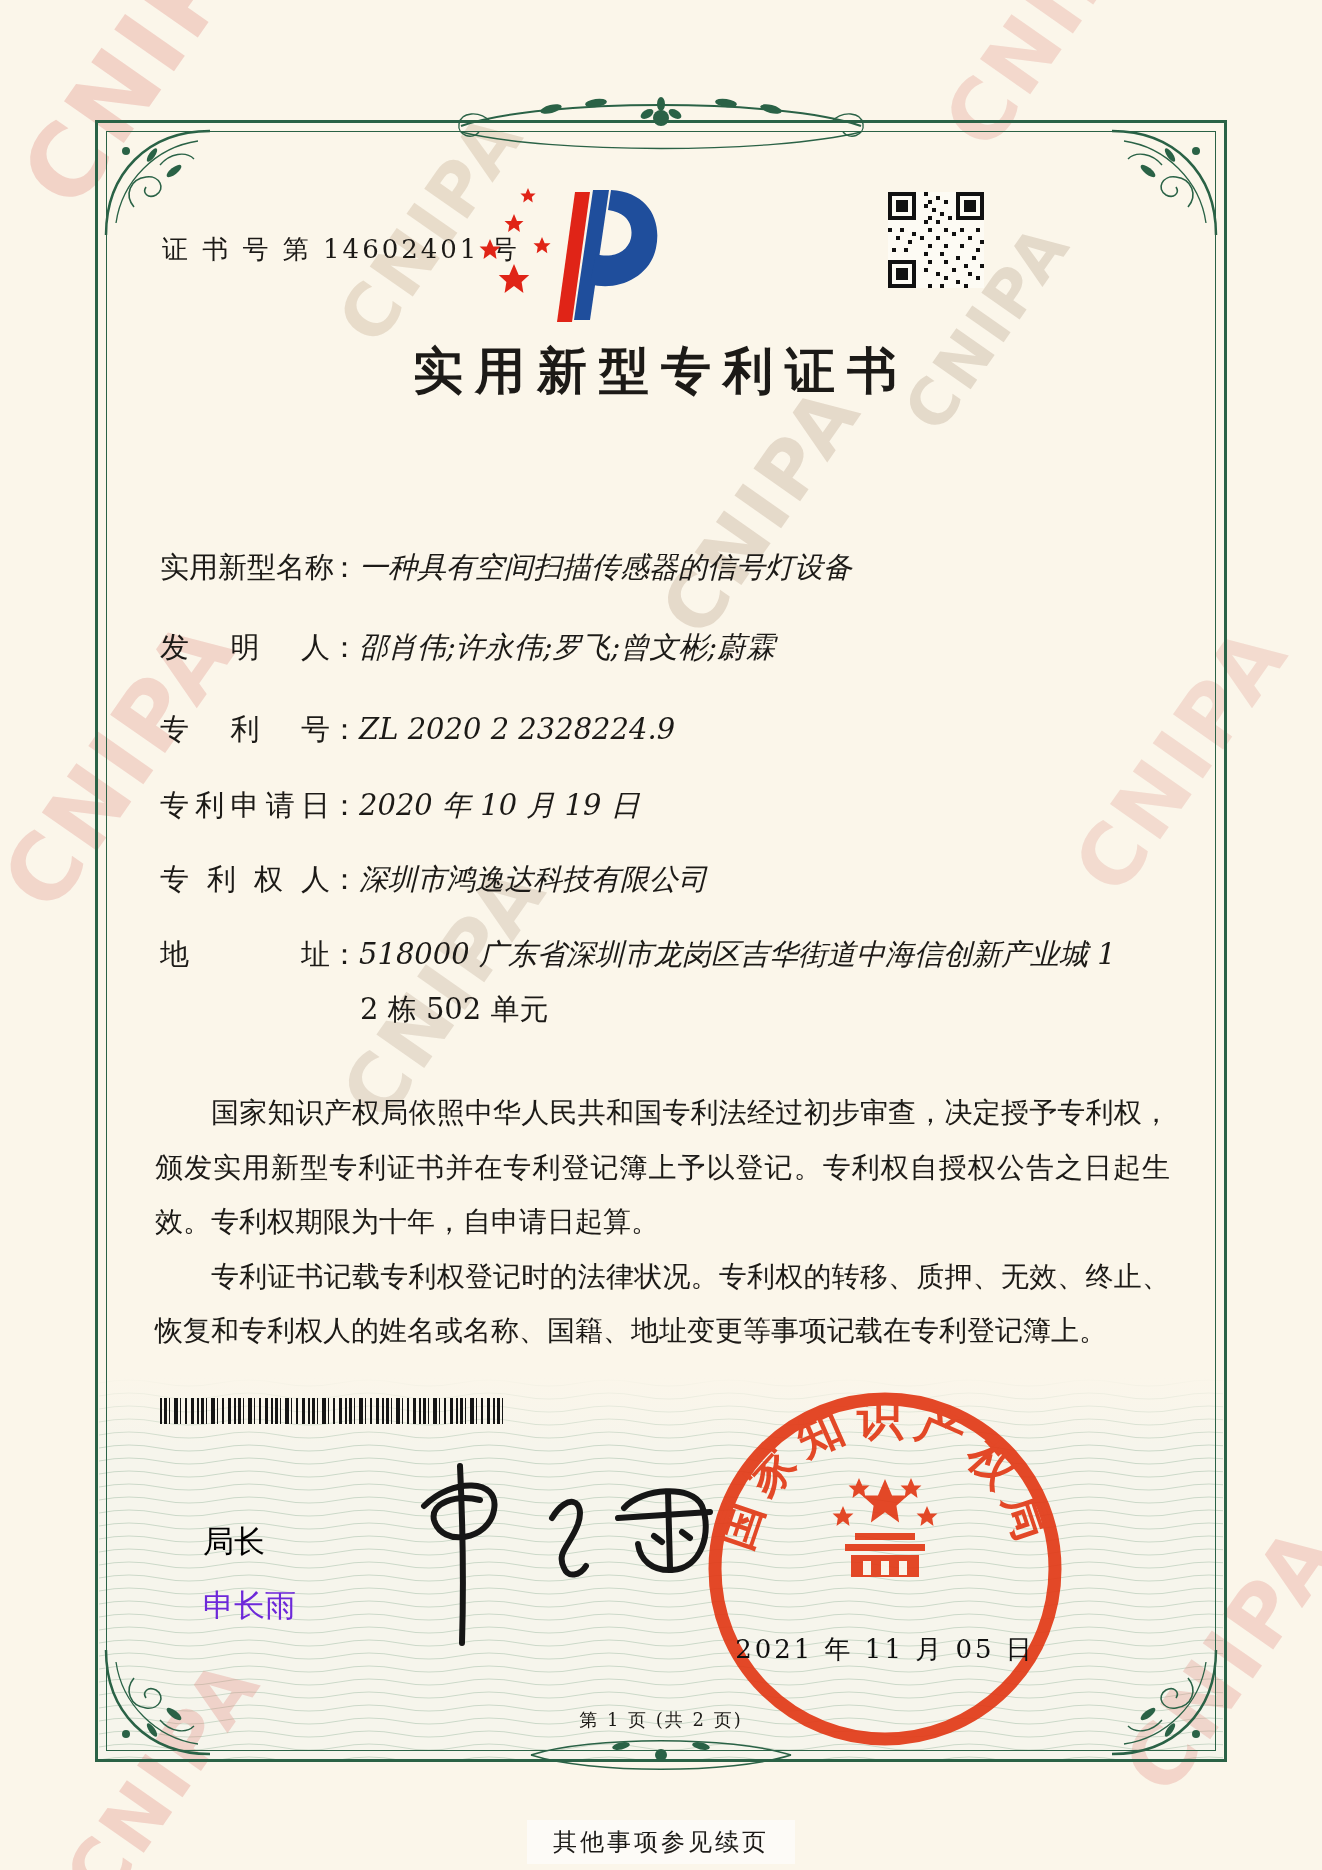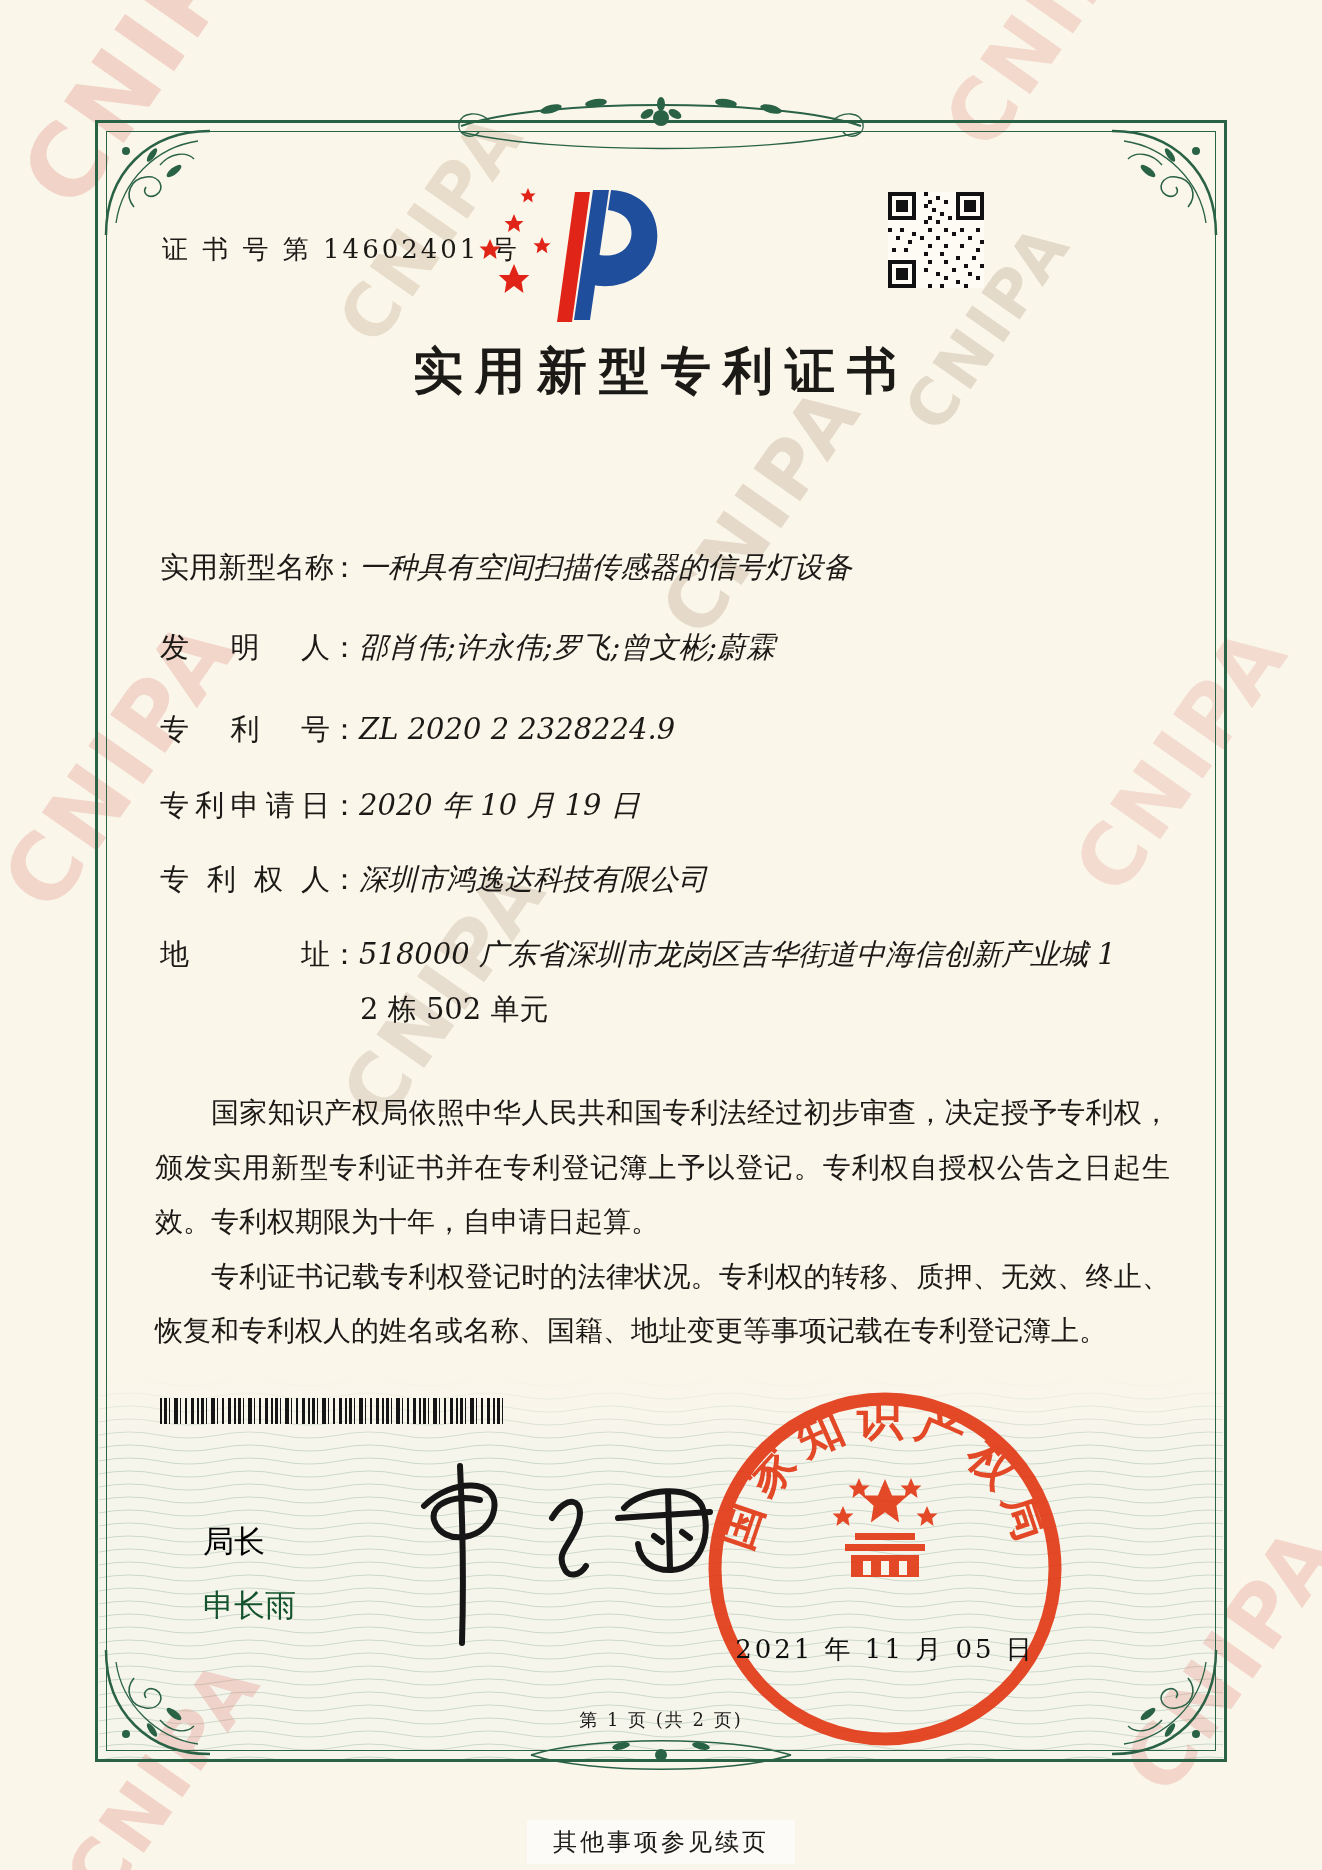--- a/index.html
+++ b/index.html
@@ -66,21 +66,21 @@
     background:linear-gradient(180deg,var(--cream) 0%,rgba(251,246,234,0) 100%);}
   .barcode{position:absolute;left:160px;top:1398px;width:346px;height:26px;z-index:5;
     background-image:repeating-linear-gradient(90deg,
       #151515 0 2px,transparent 2px 4px,#151515 4px 7px,transparent 7px 9px,
       #151515 9px 10px,transparent 10px 14px,#151515 14px 18px,transparent 18px 20px,
       #151515 20px 21px,transparent 21px 25px,#151515 25px 27px,transparent 27px 31px,
       #151515 31px 34px,transparent 34px 37px);}
   .signer-title{position:absolute;left:203px;top:1521px;z-index:5;
     font-family:"DejaVu Sans","Liberation Sans",sans-serif;font-size:31px;color:#000000;}
   .signer-name{position:absolute;left:203px;top:1585px;z-index:5;
-    font-family:"DejaVu Sans","Liberation Sans",sans-serif;font-size:31px;color:#14532d;}
+    font-family:"DejaVu Sans","Liberation Sans",sans-serif;font-size:31px;color:#6d28d9;}
   .signature{position:absolute;left:372px;top:1448px;z-index:6;}
   .seal{position:absolute;left:663px;top:1383px;z-index:6;}
   .seal-date{position:absolute;left:663px;top:1632px;width:444px;z-index:7;
     text-align:center;font-size:26px;letter-spacing:3px;color:#101010;}
   .page-info{position:absolute;left:0;top:1708px;width:100%;text-align:center;z-index:7;font-size:18px;letter-spacing:2px;}
   .foot-note{position:absolute;left:0;top:1788px;width:100%;text-align:center;z-index:5;font-size:24px;letter-spacing:3px;}
   .foot-note span{background:rgba(255,255,255,.6);padding:6px 26px;display:inline-block;margin-top:32px;}
 </style>
 </head>
 <body>

